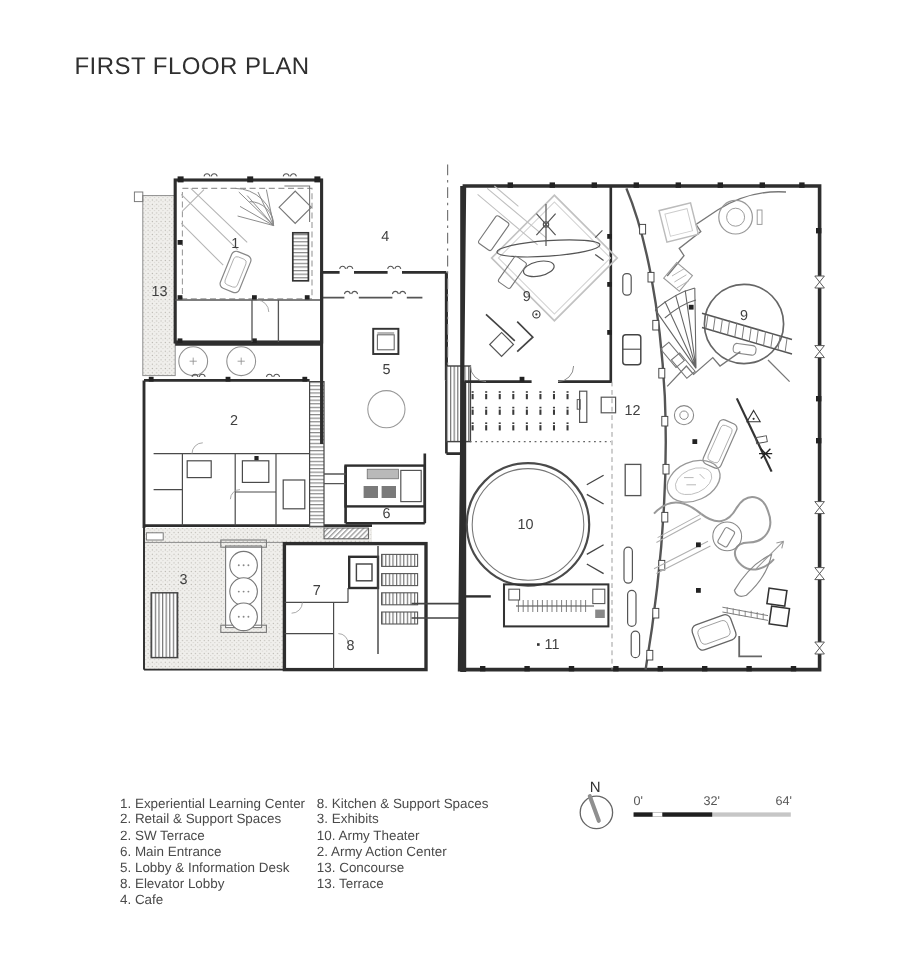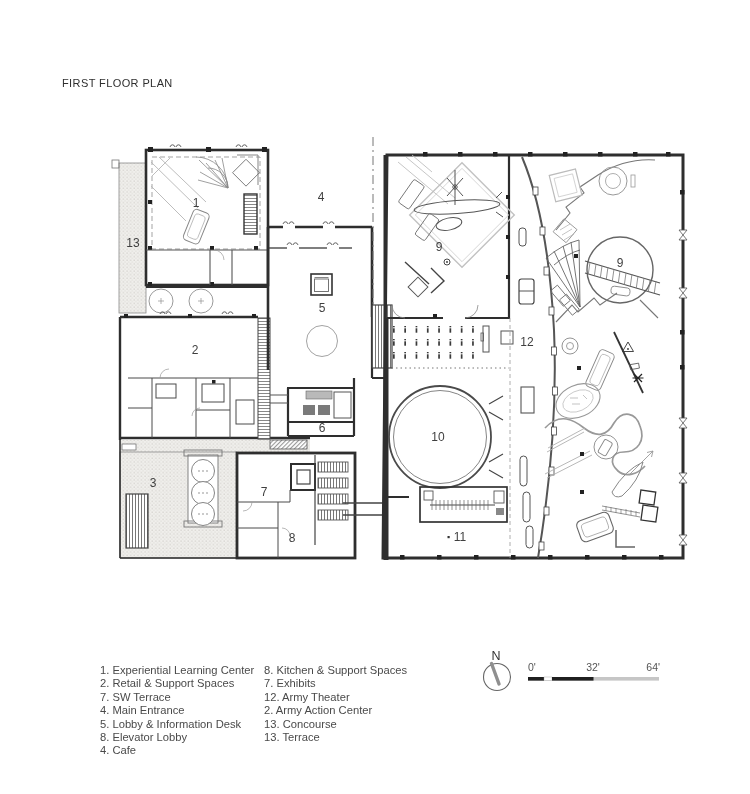--- a/index.html
+++ b/index.html
@@ -1,19 +1,19 @@
 <!DOCTYPE html>
 <html><head>
 <meta charset="utf-8">
 <style>
   html,body{margin:0;padding:0;background:#fff;}
   body{width:750px;height:794px;position:relative;overflow:hidden;
        font-family:"Liberation Sans",sans-serif;}
-  #page-title{position:absolute;left:62px;top:45px;font-size:11px;
-      letter-spacing:.4px;color:#2f2f2f;margin-top:32px;}
+  #page-title{position:absolute;left:62px;top:45px;font-size:20px;
+      letter-spacing:.4px;color:#2f2f2f;}
   .legend{position:absolute;top:664px;font-size:11.2px;line-height:13.4px;
       color:#4a4a4a;}
   #legend-col1{left:100px;}
   #legend-col2{left:264px;}
   svg{position:absolute;left:0;top:0;}
   svg text{font-family:"Liberation Sans",sans-serif;fill:#3f3f3f;}
   .room-num{font-size:12px;}
   .scale-txt{font-size:10.5px;fill:#555;}
   .north-txt{font-size:12.5px;fill:#333;}
 </style>
@@ -444,26 +444,26 @@
     <rect x="528" y="677" width="131" height="3.6" fill="#c6c6c6"></rect>
     <rect x="528" y="677" width="16" height="3.6" fill="#1f1f1f"></rect>
     <rect x="544" y="677" width="8" height="3.6" fill="#ffffff" stroke="#999" stroke-width="0.4"></rect>
     <rect x="552" y="677" width="41.5" height="3.6" fill="#1f1f1f"></rect>
   </g>
 </svg>
 
 <div id="legend-col1" class="legend">
   <div>1. Experiential Learning Center</div>
   <div>2. Retail &amp; Support Spaces</div>
-  <div>7. SW Terrace</div>
-  <div>4. Main Entrance</div>
+  <div>2. SW Terrace</div>
+  <div>6. Main Entrance</div>
   <div>5. Lobby &amp; Information Desk</div>
   <div>8. Elevator Lobby</div>
   <div>4. Cafe</div>
 </div>
 <div id="legend-col2" class="legend">
   <div>8. Kitchen &amp; Support Spaces</div>
-  <div>7. Exhibits</div>
-  <div>12. Army Theater</div>
+  <div>3. Exhibits</div>
+  <div>10. Army Theater</div>
   <div>2. Army Action Center</div>
   <div>13. Concourse</div>
   <div>13. Terrace</div>
 </div>
 
 </body></html>

